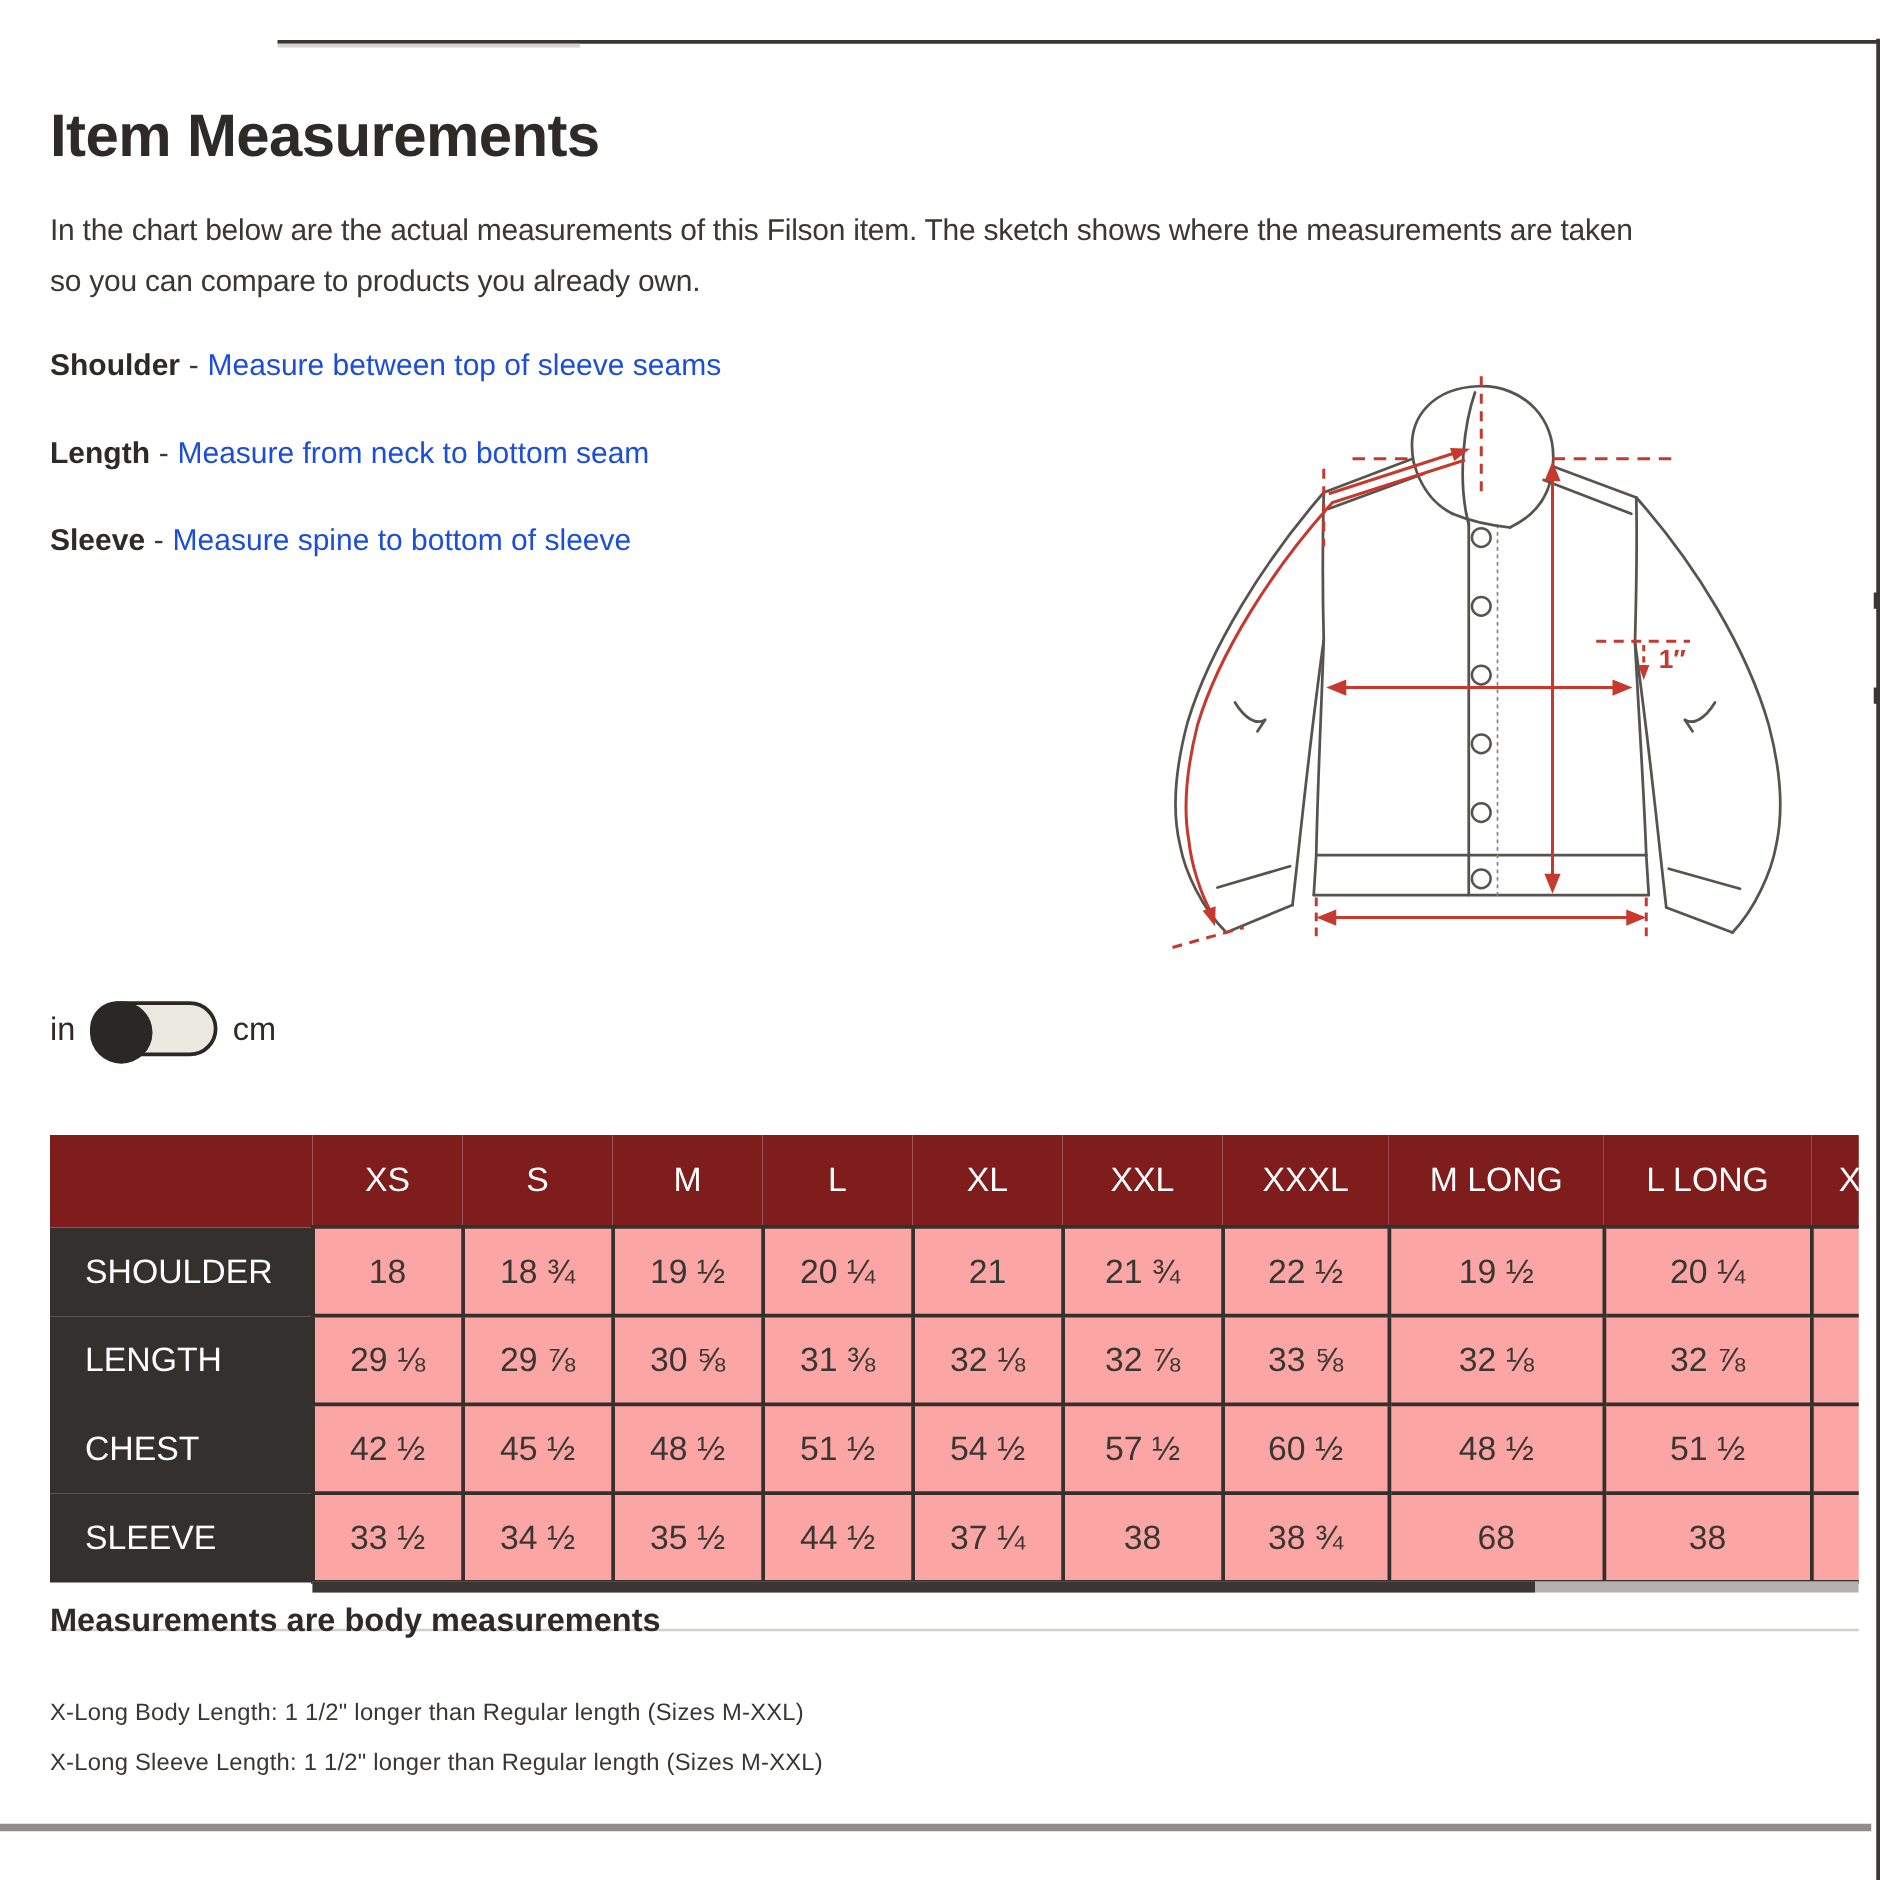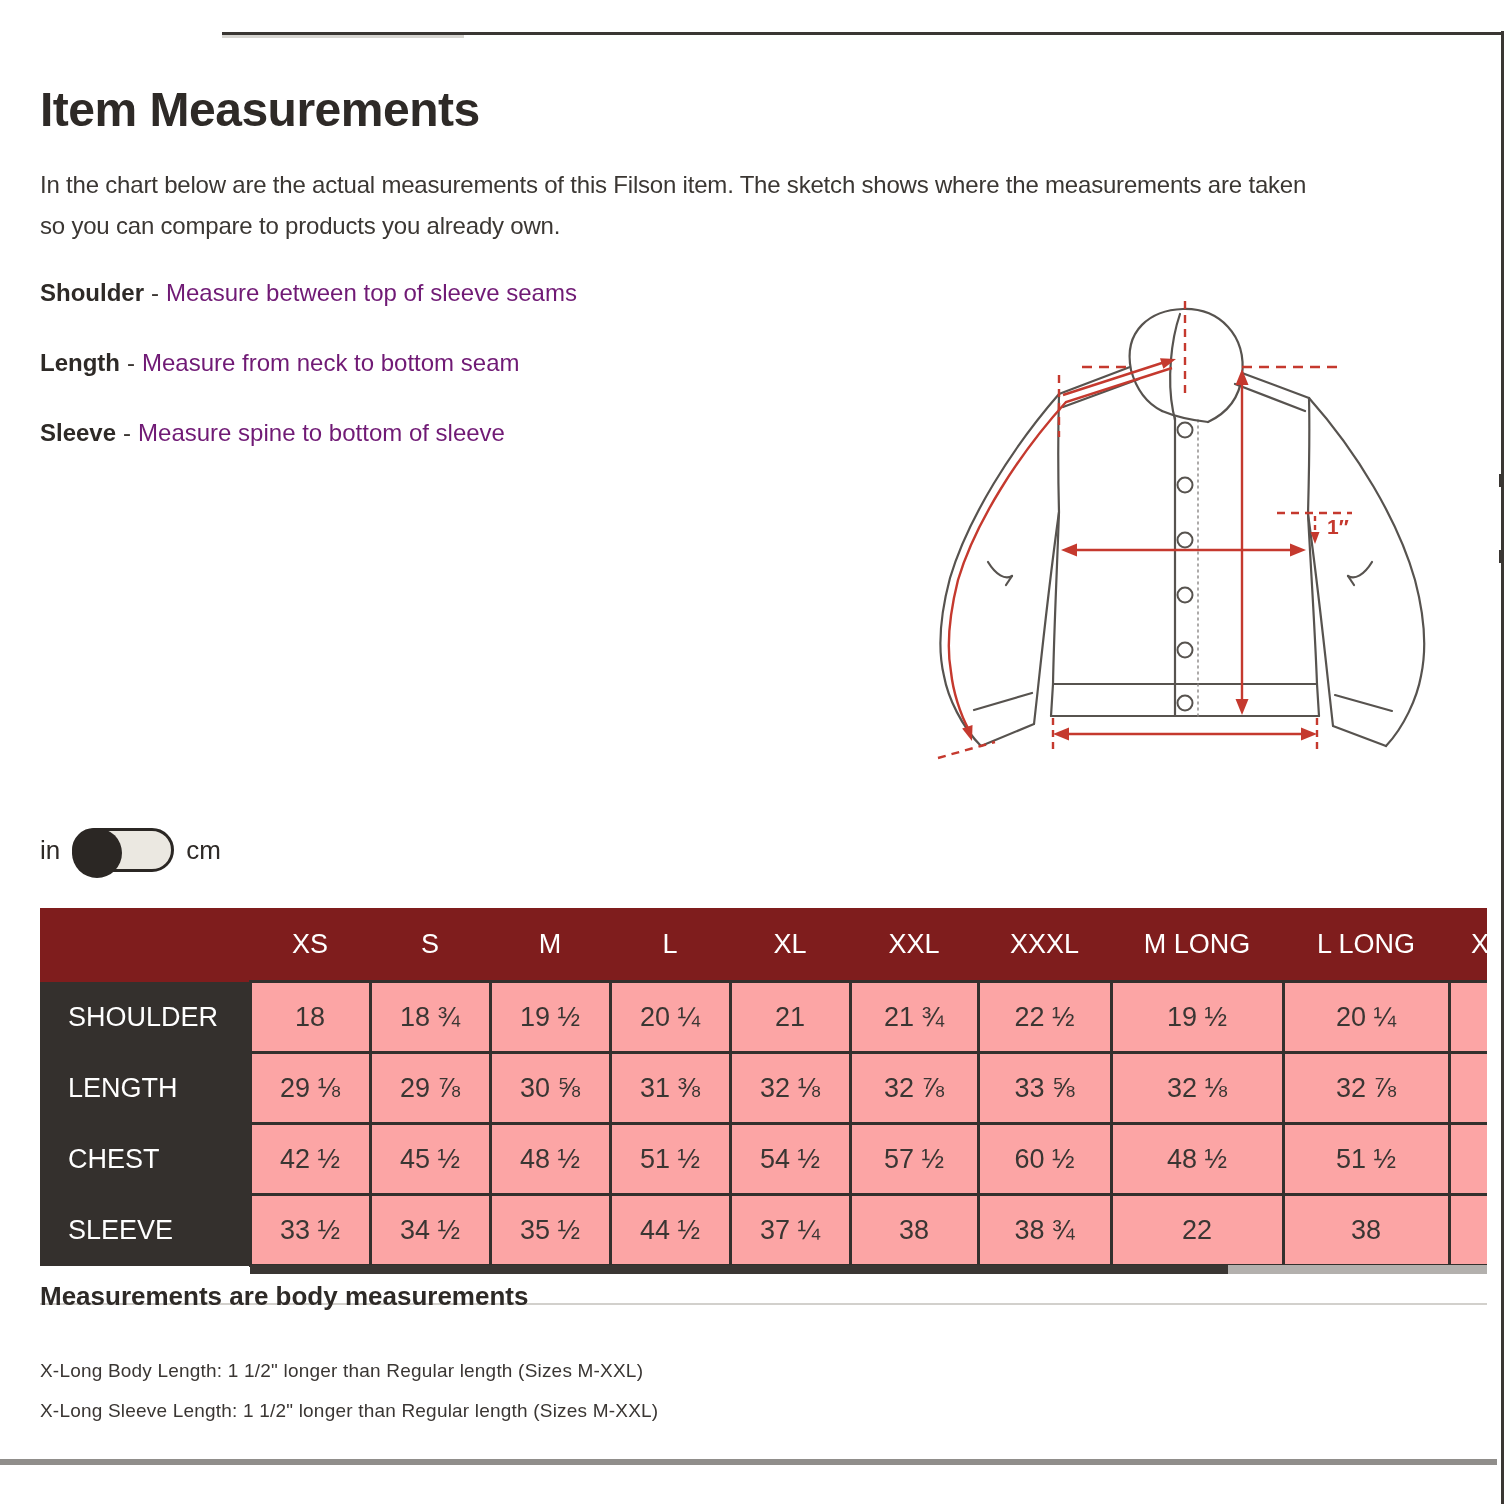--- a/index.html
+++ b/index.html
@@ -20,25 +20,25 @@
     font-size:48px;font-weight:700;letter-spacing:-0.5px;color:#2e2a27;
   }
   .intro{
     position:absolute;left:40px;top:164px;width:1270px;margin:0;
     font-size:24px;line-height:41px;letter-spacing:-0.2px;color:#3b3733;
   }
   .defs{position:absolute;left:40px;top:279px;}
   .def-row{height:28px;margin-bottom:42px;font-size:24px;white-space:nowrap;}
   .def-term{font-weight:700;color:#2e2a27;}
   .def-sep{margin:0 7px;}
-  .def-desc{color:#701a75;}
+  .def-desc{color:#1d4ed8;}
 
   .sketch{position:absolute;left:920px;top:280px;width:560px;height:485px;}
 
-  .toggle-row{position:absolute;left:40px;top:828px;display:flex;align-items:center;}
+  .toggle-row{position:absolute;left:40px;top:801px;display:flex;align-items:center;}
   .toggle-label{font-size:26px;color:#2e2a27;}
   .toggle-pill{
     position:relative;margin:0 12px;width:102px;height:44px;border-radius:25px;
     border:3px solid #2b2724;background:#ebe8e1;padding:0;cursor:pointer;
   }
   .toggle-knob{
     position:absolute;left:-3px;top:-3px;width:50px;height:50px;border-radius:50%;
     background:#2b2724;
   }
 
@@ -272,21 +272,21 @@
         </tr>
         <tr>
           <th>SLEEVE</th>
           <td>33 ½</td>
           <td>34 ½</td>
           <td>35 ½</td>
           <td>44 ½</td>
           <td>37 ¼</td>
           <td>38</td>
           <td>38 ¾</td>
-          <td>22</td>
+          <td>68</td>
           <td>38</td>
           <td></td>
         </tr>
       </tbody>
     </table>
     <div class="hscroll">
       <div class="hscroll-thumb"></div>
     </div>
   </div>
 

